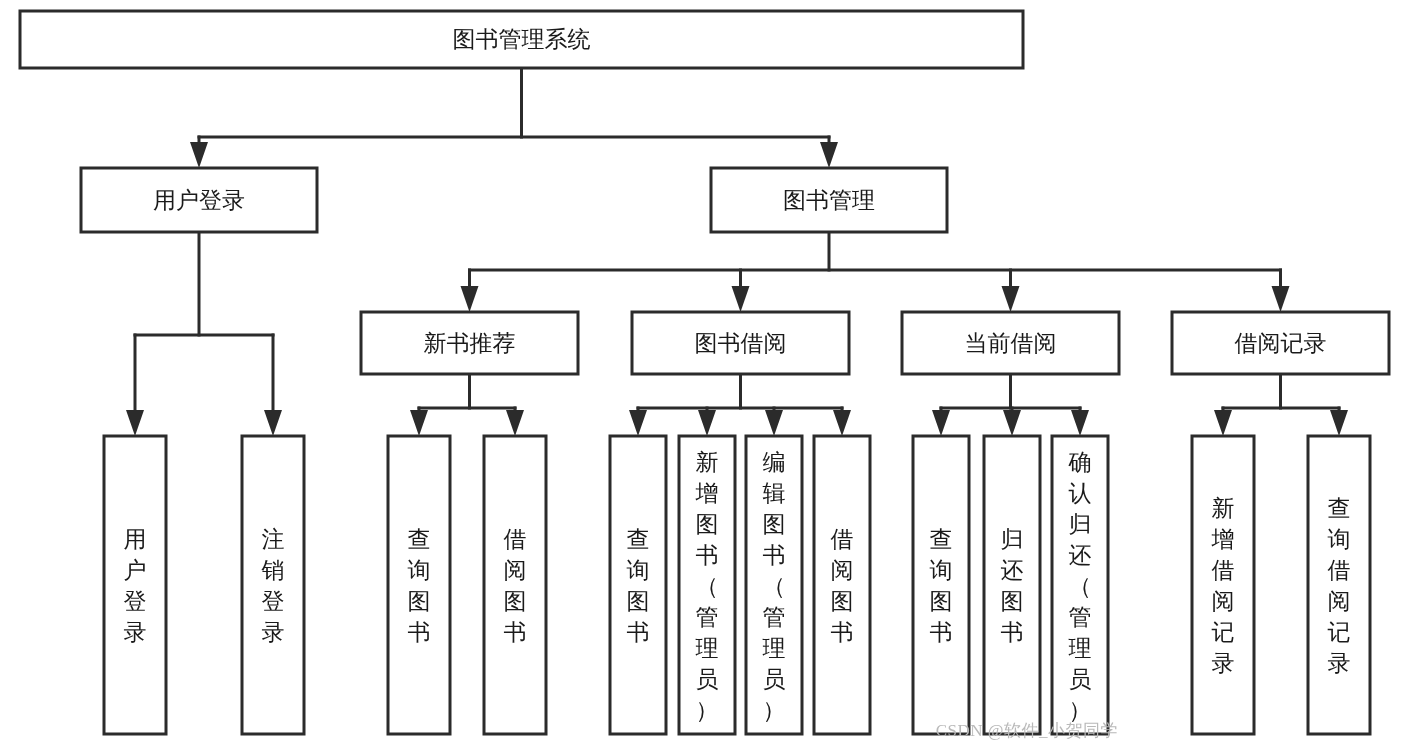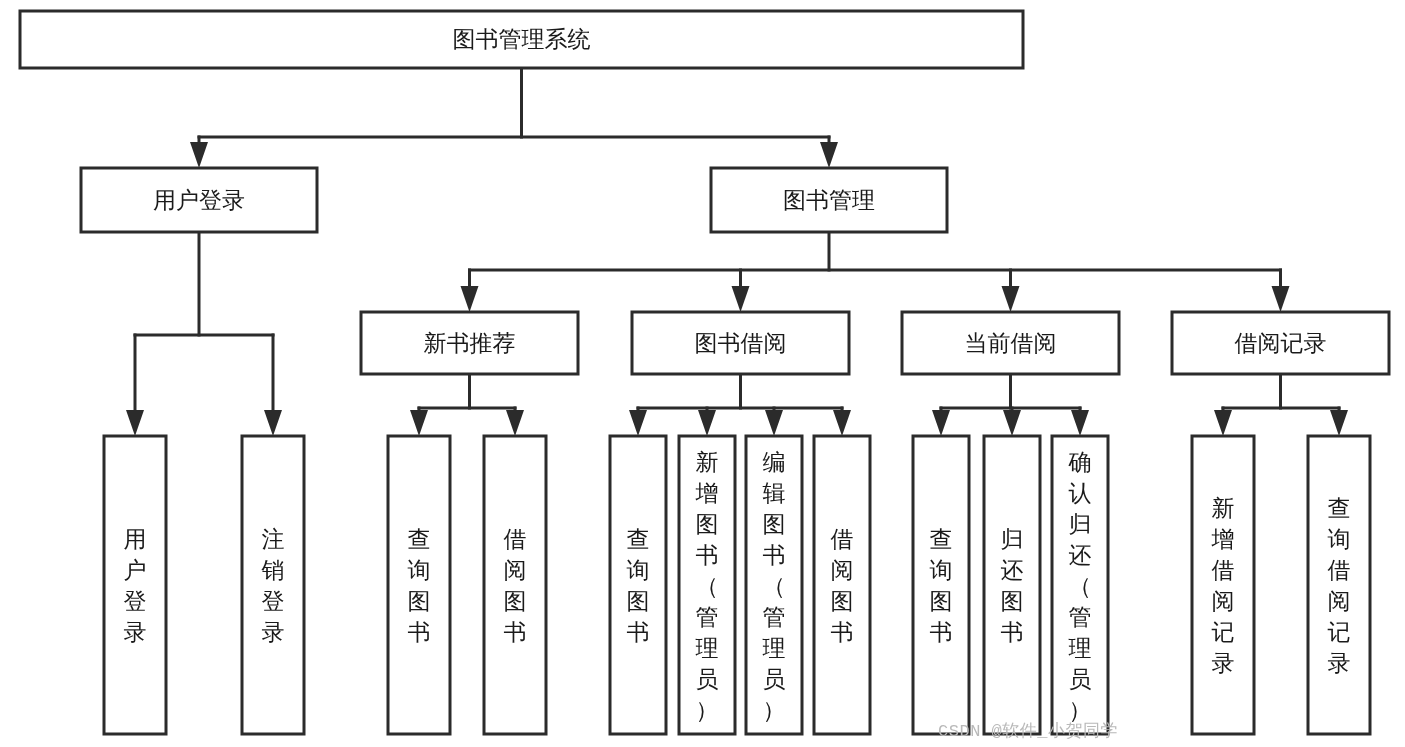--- a/index.html
+++ b/index.html
@@ -53,21 +53,21 @@
   .node-label-v {
     font-family: "DejaVu Sans", "Liberation Sans", sans-serif;
     font-size: 23px;
     fill: #1a1a1a;
     text-anchor: middle;
   }
   .watermark-text {
     position: absolute;
     right: 8px;
     bottom: 5px;
-    font-family: Liberation Mono, monospace;
+    font-family: Liberation Serif, serif;
     font-size: 17px;
     color: #b9b9b9;
     white-space: nowrap;
     letter-spacing: 0.5px;
     user-select: none;
   }
 </style>
 </head>
 <body>
 

